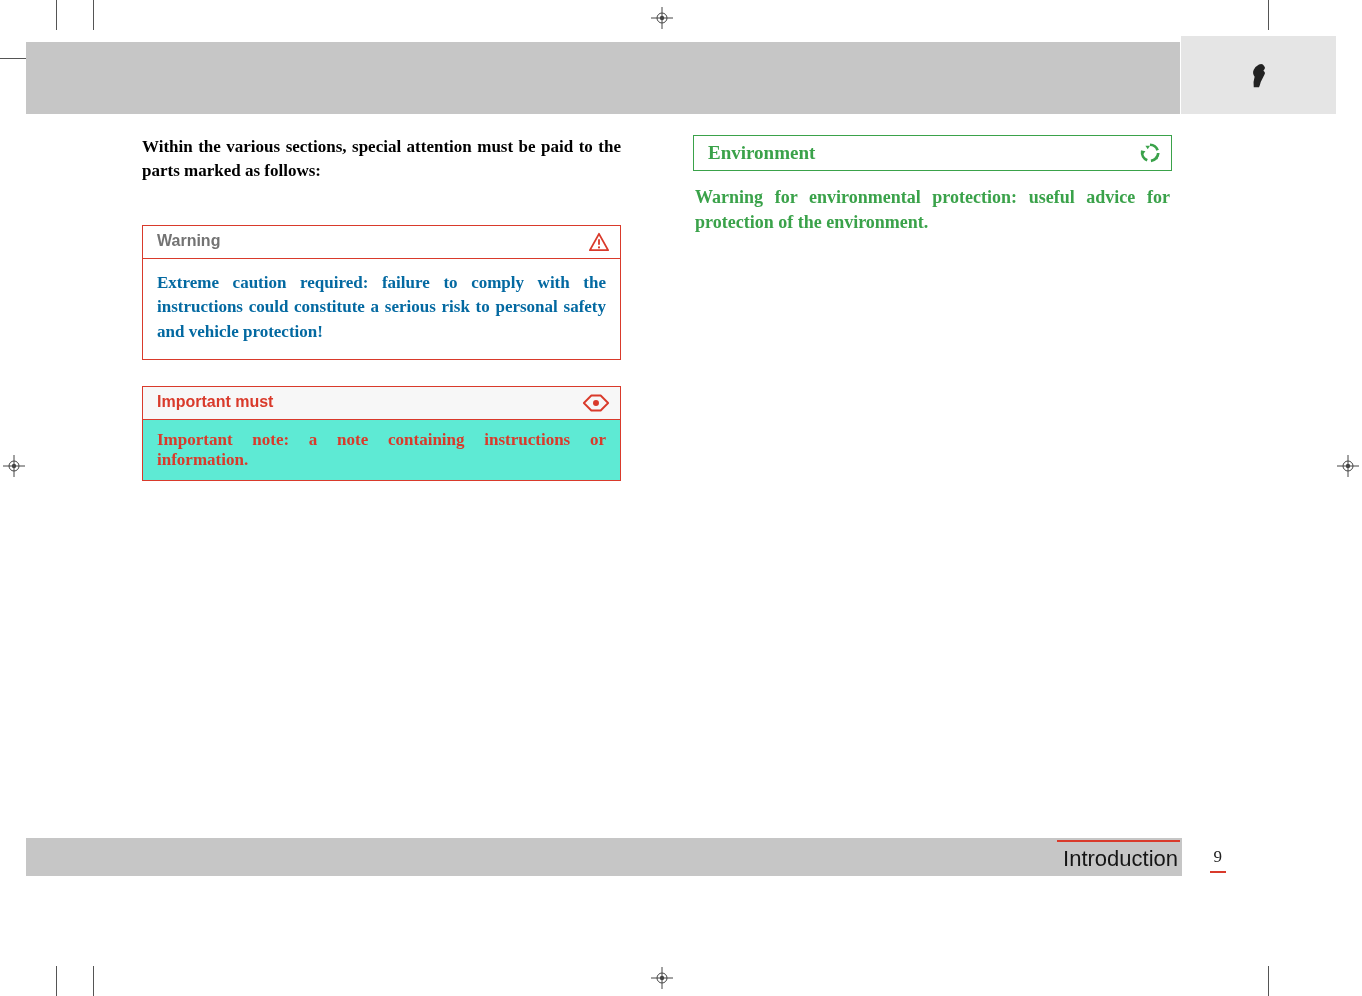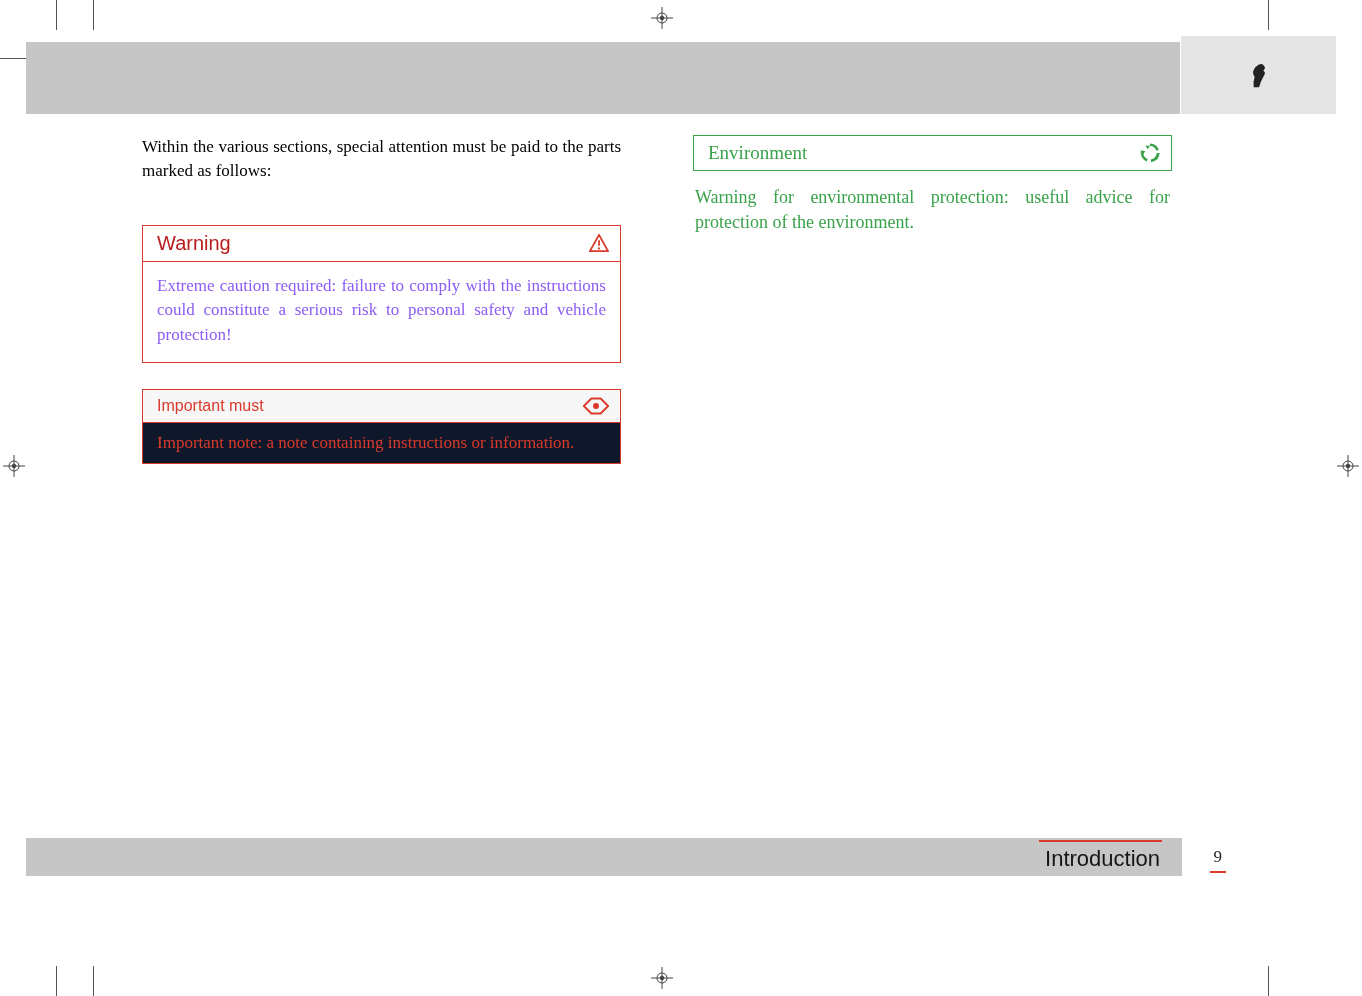--- a/index.html
+++ b/index.html
@@ -48,59 +48,59 @@
     background: #555;
   }
 
   .content {
     position: absolute;
     left: 142px;
     top: 135px;
     width: 1030px;
     display: flex;
     gap: 72px;
+    font-weight: bold;
   }
   .col {
     flex: 1;
   }
   .intro-text {
     font-size: 17px;
     line-height: 1.4;
     color: #000;
     text-align: justify;
     margin-bottom: 42px;
   }
 
   .box {
     border: 1px solid;
     margin-bottom: 8px;
   }
   .box-head {
     display: flex;
-    align-items: center;
     justify-content: space-between;
     padding: 6px 10px 6px 14px;
     border-bottom: 1px solid;
     font-size: 17px;
   }
   .box-body {
     padding: 12px 14px 14px 14px;
     font-size: 17px;
     line-height: 1.45;
     text-align: justify;
   }
   .warning-box { border-color: #d93a2b; }
-  .warning-box .box-head { border-color: #d93a2b; color: #b91c1c; font-family: Verdana, Arial, sans-serif; font-size: 20px; }
-  .warning-box .box-body { color: #8b5cf6; }
+  .warning-box .box-head { border-color: #d93a2b; color: #737373; font-family: Verdana, Arial, sans-serif; font-size: 16px; }
+  .warning-box .box-body { color: #0369a1; }
   .warning-icon { width: 22px; height: 20px; }
 
   .note-box { border-color: #d93a2b; margin-top: 26px;}
   .note-box .box-head { border-color: #d93a2b; color: #d93a2b; font-family: Verdana, Arial, sans-serif; font-size: 16px; background: #f7f7f7; }
   .note-body {
-    background: #0f172a;
+    background: #5eead4;
     color: #d93a2b;
     padding: 10px 14px;
     font-size: 17px;
     text-align: justify;
   }
   .eye-icon { width: 28px; height: 20px; }
 
   .env-box { border-color: #3aa24a; }
   .env-box .box-head { border: none; color: #3aa24a; font-size: 19px; }
   .env-desc {
@@ -115,21 +115,21 @@
   .footer-grey {
     position: absolute;
     left: 26px;
     bottom: 120px;
     right: 180px;
     height: 38px;
     background: #c6c6c6;
     display: flex;
     align-items: center;
     justify-content: flex-end;
-    padding-right: 22px;
+    padding-right: 4px;
     font-family: Verdana, Arial, sans-serif;
     font-size: 22px;
     color: #151515;
   }
   .footer-label { position: relative; padding-top: 4px; }
   .footer-label::before {
     content: "";
     position: absolute;
     left: -6px;
     right: -2px;

